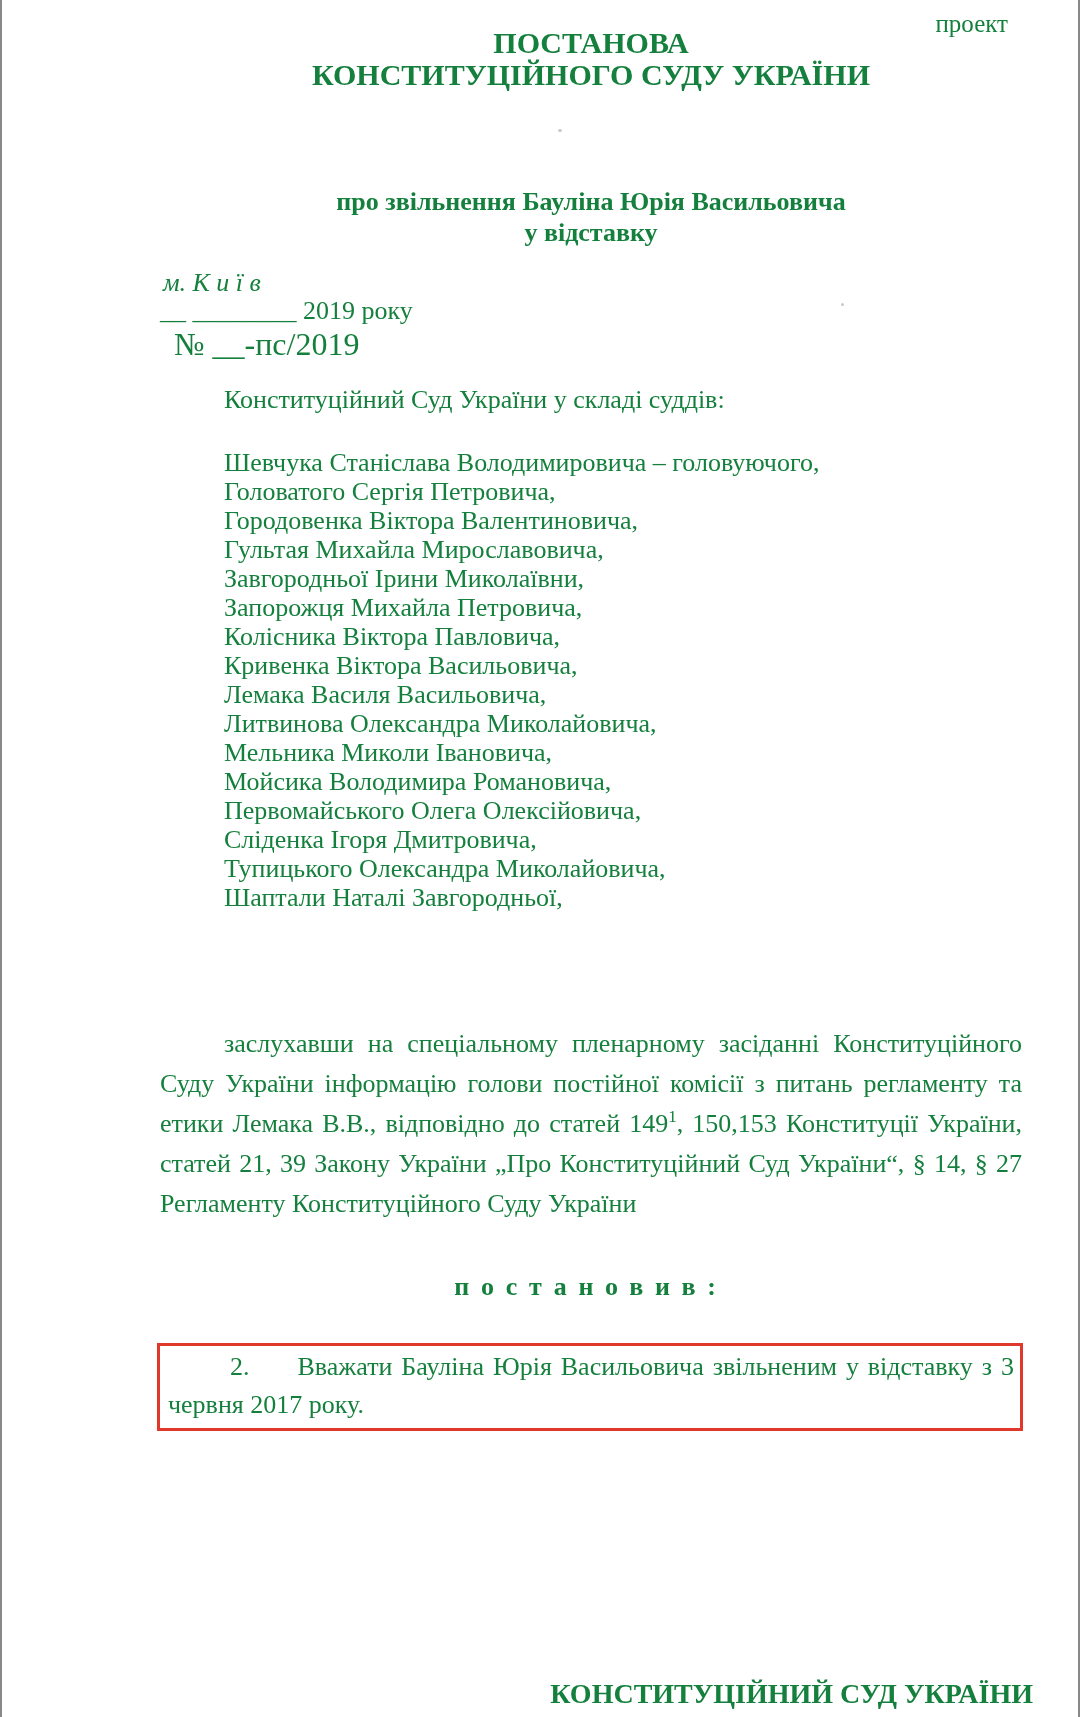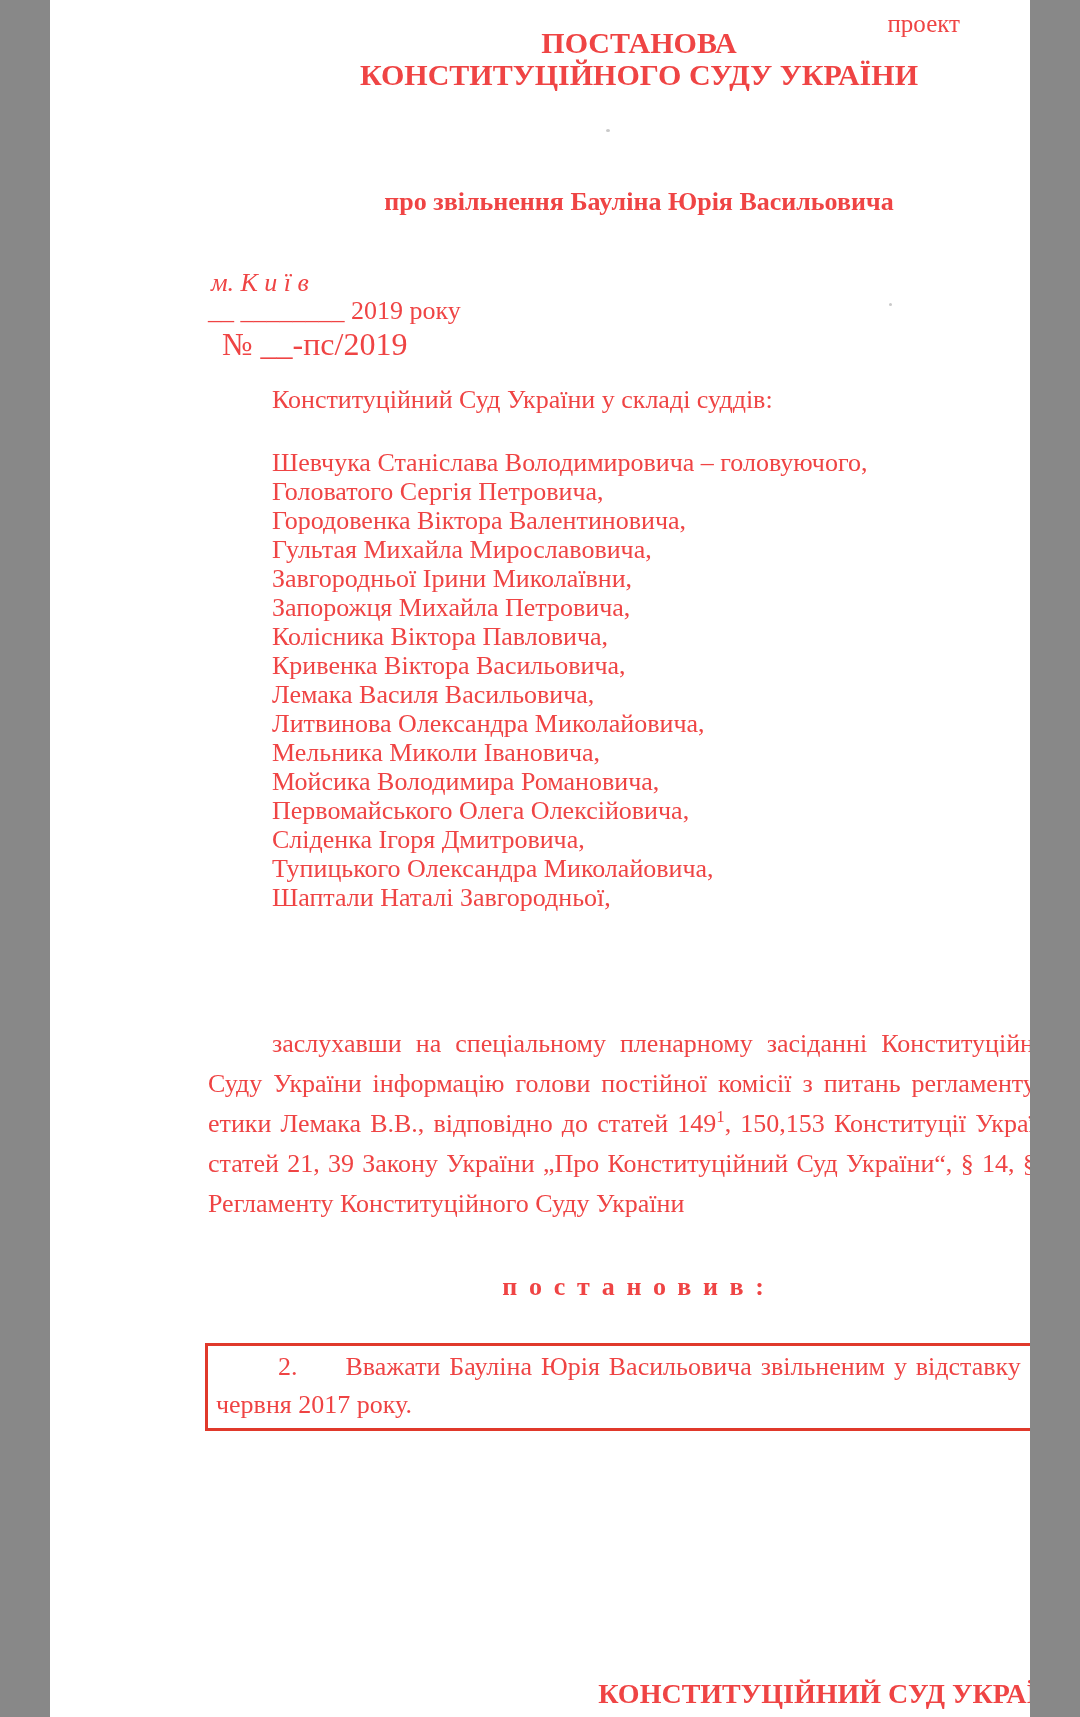--- a/index.html
+++ b/index.html
@@ -1,23 +1,23 @@
 <!DOCTYPE html>
 <html><head>
 <meta charset="utf-8">
 <style>
   html,body{margin:0;padding:0;background:#888;}
   .page{
     position:relative;
-    width:980px;
+    width:1076px;
     height:1717px;
     margin:0 auto;
     background:#ffffff;
     font-family:"Liberation Serif","DejaVu Serif",serif;
-    color:#ef4444;
+    color:#15803d;
     overflow:hidden;
   }
   .abs{position:absolute;}
 
   .draft{
     top:10px; right:70px;
     font-size:25px;
   }
   .title{
     top:27px; left:158px; width:862px;
@@ -101,20 +101,21 @@
 
   <div class="abs title">
     <div>ПОСТАНОВА</div>
     <div>КОНСТИТУЦІЙНОГО СУДУ УКРАЇНИ</div>
   </div>
 
   <div class="abs speck speck-1"></div>
 
   <div class="abs subject">
     <div>про звільнення Бауліна Юрія Васильовича</div>
+    <div>у відставку</div>
   </div>
 
   <div class="abs city">м. К и ї в</div>
 
   <div class="abs dateline">__ ________ 2019 року</div>
 
   <div class="abs numline">№ __-пс/2019</div>
 
   <div class="abs speck speck-2"></div>
 

